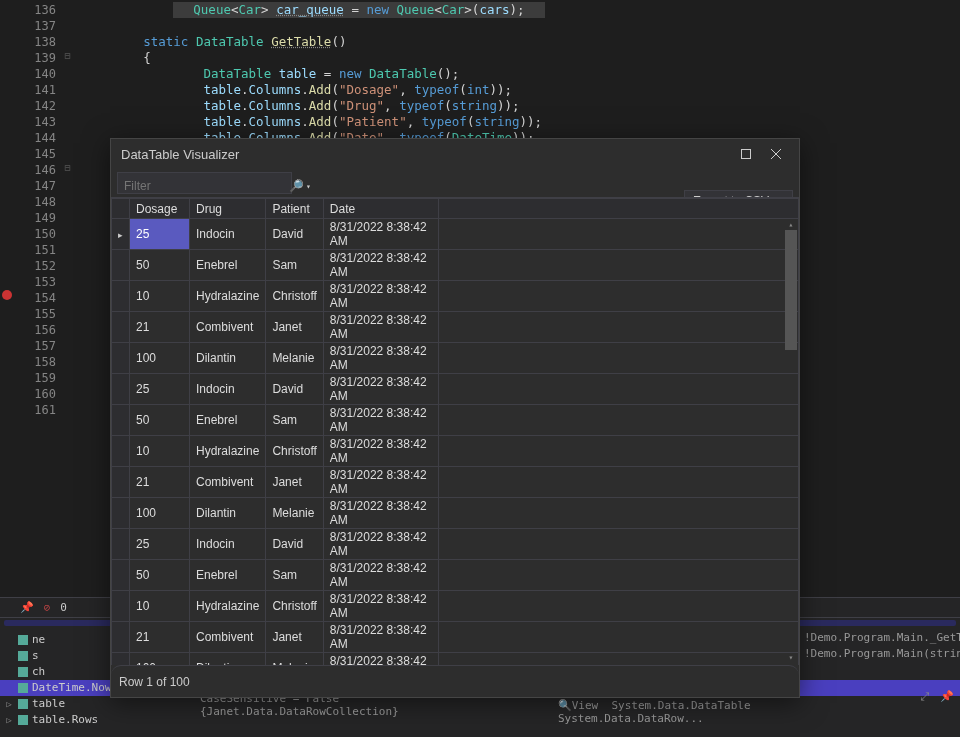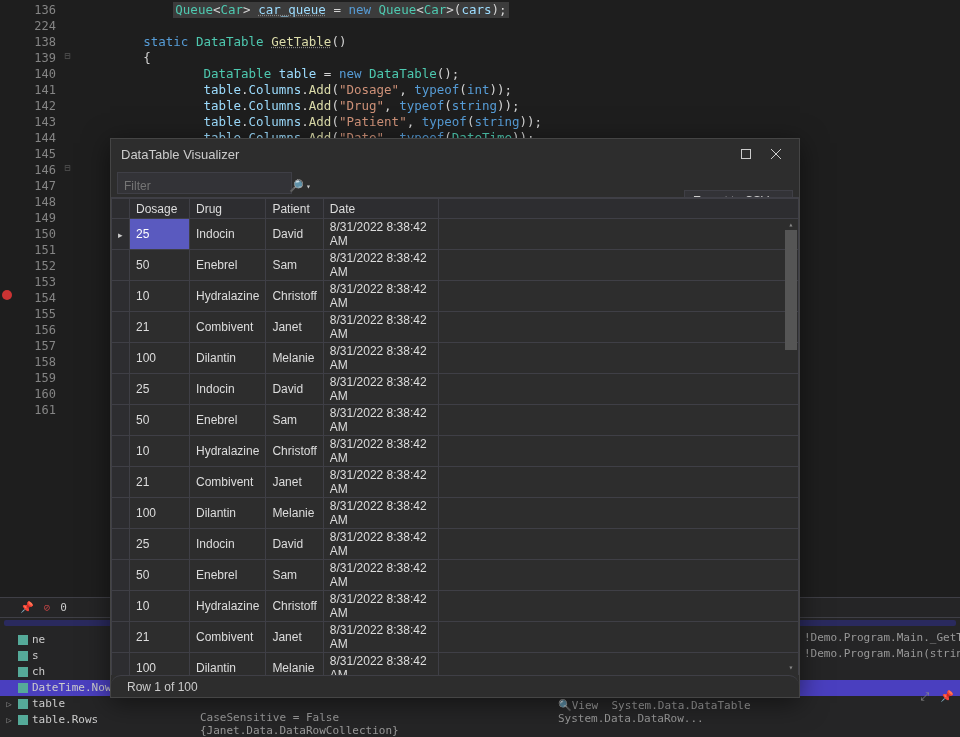--- a/index.html
+++ b/index.html
@@ -46,21 +46,21 @@
     padding-top: 2px;
   }
   .code .cl { height: 16px; line-height: 16px; }
   .kw { color: #569cd6; }
   .type { color: #4ec9b0; }
   .ident { color: #9cdcfe; }
   .method { color: #dcdcaa; }
   .str { color: #ce9178; }
   .punct { color: #d4d4d4; }
   .op { color: #d4d4d4; }
-  .hl { background: #3c3c3c; display:inline-block; padding:0 2px;}
+  .hl { background: #3c3c3c; display:inline-block; padding:0 20px;}
   .declared { text-decoration: underline dotted #888; }
 
   
   .visualizer {
     position: absolute;
     left: 110px;
     top: 138px;
     width: 690px;
     height: 560px;
     background: #2d2d2d;
@@ -171,27 +171,27 @@
     right: 2px;
     top: 22px;
     width: 12px;
     bottom: 2px;
     background: transparent;
   }
   .scrollbar .track { position:absolute; top:10px; bottom:10px; left:0; right:0; }
   .scrollbar .thumb { position:absolute; top:0; width:100%; height:120px; background:#555; border-radius:0; }
   .scrollbar .arrow { position:absolute; left:0; right:0; height:10px; text-align:center; font-size:8px; color:#888; }
   .status {
-    height: 22px;
+    height: 32px;
     border-top: 1px solid #3f3f46;
     font-size: 12px;
     font-family: "Segoe UI", sans-serif;
     color: #ccc;
     display: flex; align-items: center;
-    padding: 0 16px;
+    padding: 0 8px;
     border-radius: 10px;
   }
 
   
   .bottom-strip {
     position: absolute;
     bottom: 0; left: 0; right: 0;
     height: 140px;
     background: #252526;
     border-top: 1px solid #3f3f46;
@@ -223,21 +223,21 @@
   .col-drug { width: 64px; }
   .col-patient { width: 55px; }
   .col-date { width: 115px; }
 </style>
 </head>
 <body>
 
 <div class="editor">
   <div class="gutter" id="gutter">
       <div class="ln">136</div>
-      <div class="ln">224</div>
+      <div class="ln">137</div>
       <div class="ln">138</div>
       <div class="ln">139</div>
       <div class="ln">140</div>
       <div class="ln">141</div>
       <div class="ln">142</div>
       <div class="ln">143</div>
       <div class="ln">144</div>
       <div class="ln">145</div>
       <div class="ln">146</div>
       <div class="ln">147</div>
@@ -328,21 +328,21 @@
       </div>
     </div>
   <div class="right-pane" id="rightpane">
       <div class="rline">!Demo.Program.Main._GetTable</div>
       <div class="rline">!Demo.Program.Main(string[] ar</div>
     </div>
   <div class="right-tools">
     <span class="t">⤢</span>
     <span class="t">📌</span>
   </div>
-  <div style="position:absolute;left:200px;bottom:0;font-size:11px;color:#999;margin-top:28px;">
+  <div style="position:absolute;left:200px;bottom:19px;font-size:11px;color:#999;margin-top:28px;">
     <div>CaseSensitive = False</div>
     <div>{Janet.Data.DataRowCollection}</div>
   </div>
   <div style="position:absolute;left:530px;bottom:12px;font-size:11px;color:#999;margin-left:28px;">
     <div><span>🔍</span><span>View</span>&nbsp;&nbsp;<span>System.Data.DataTable</span></div>
     <div>System.Data.DataRow...</div>
   </div>
 </div>
 
 <div class="visualizer">

